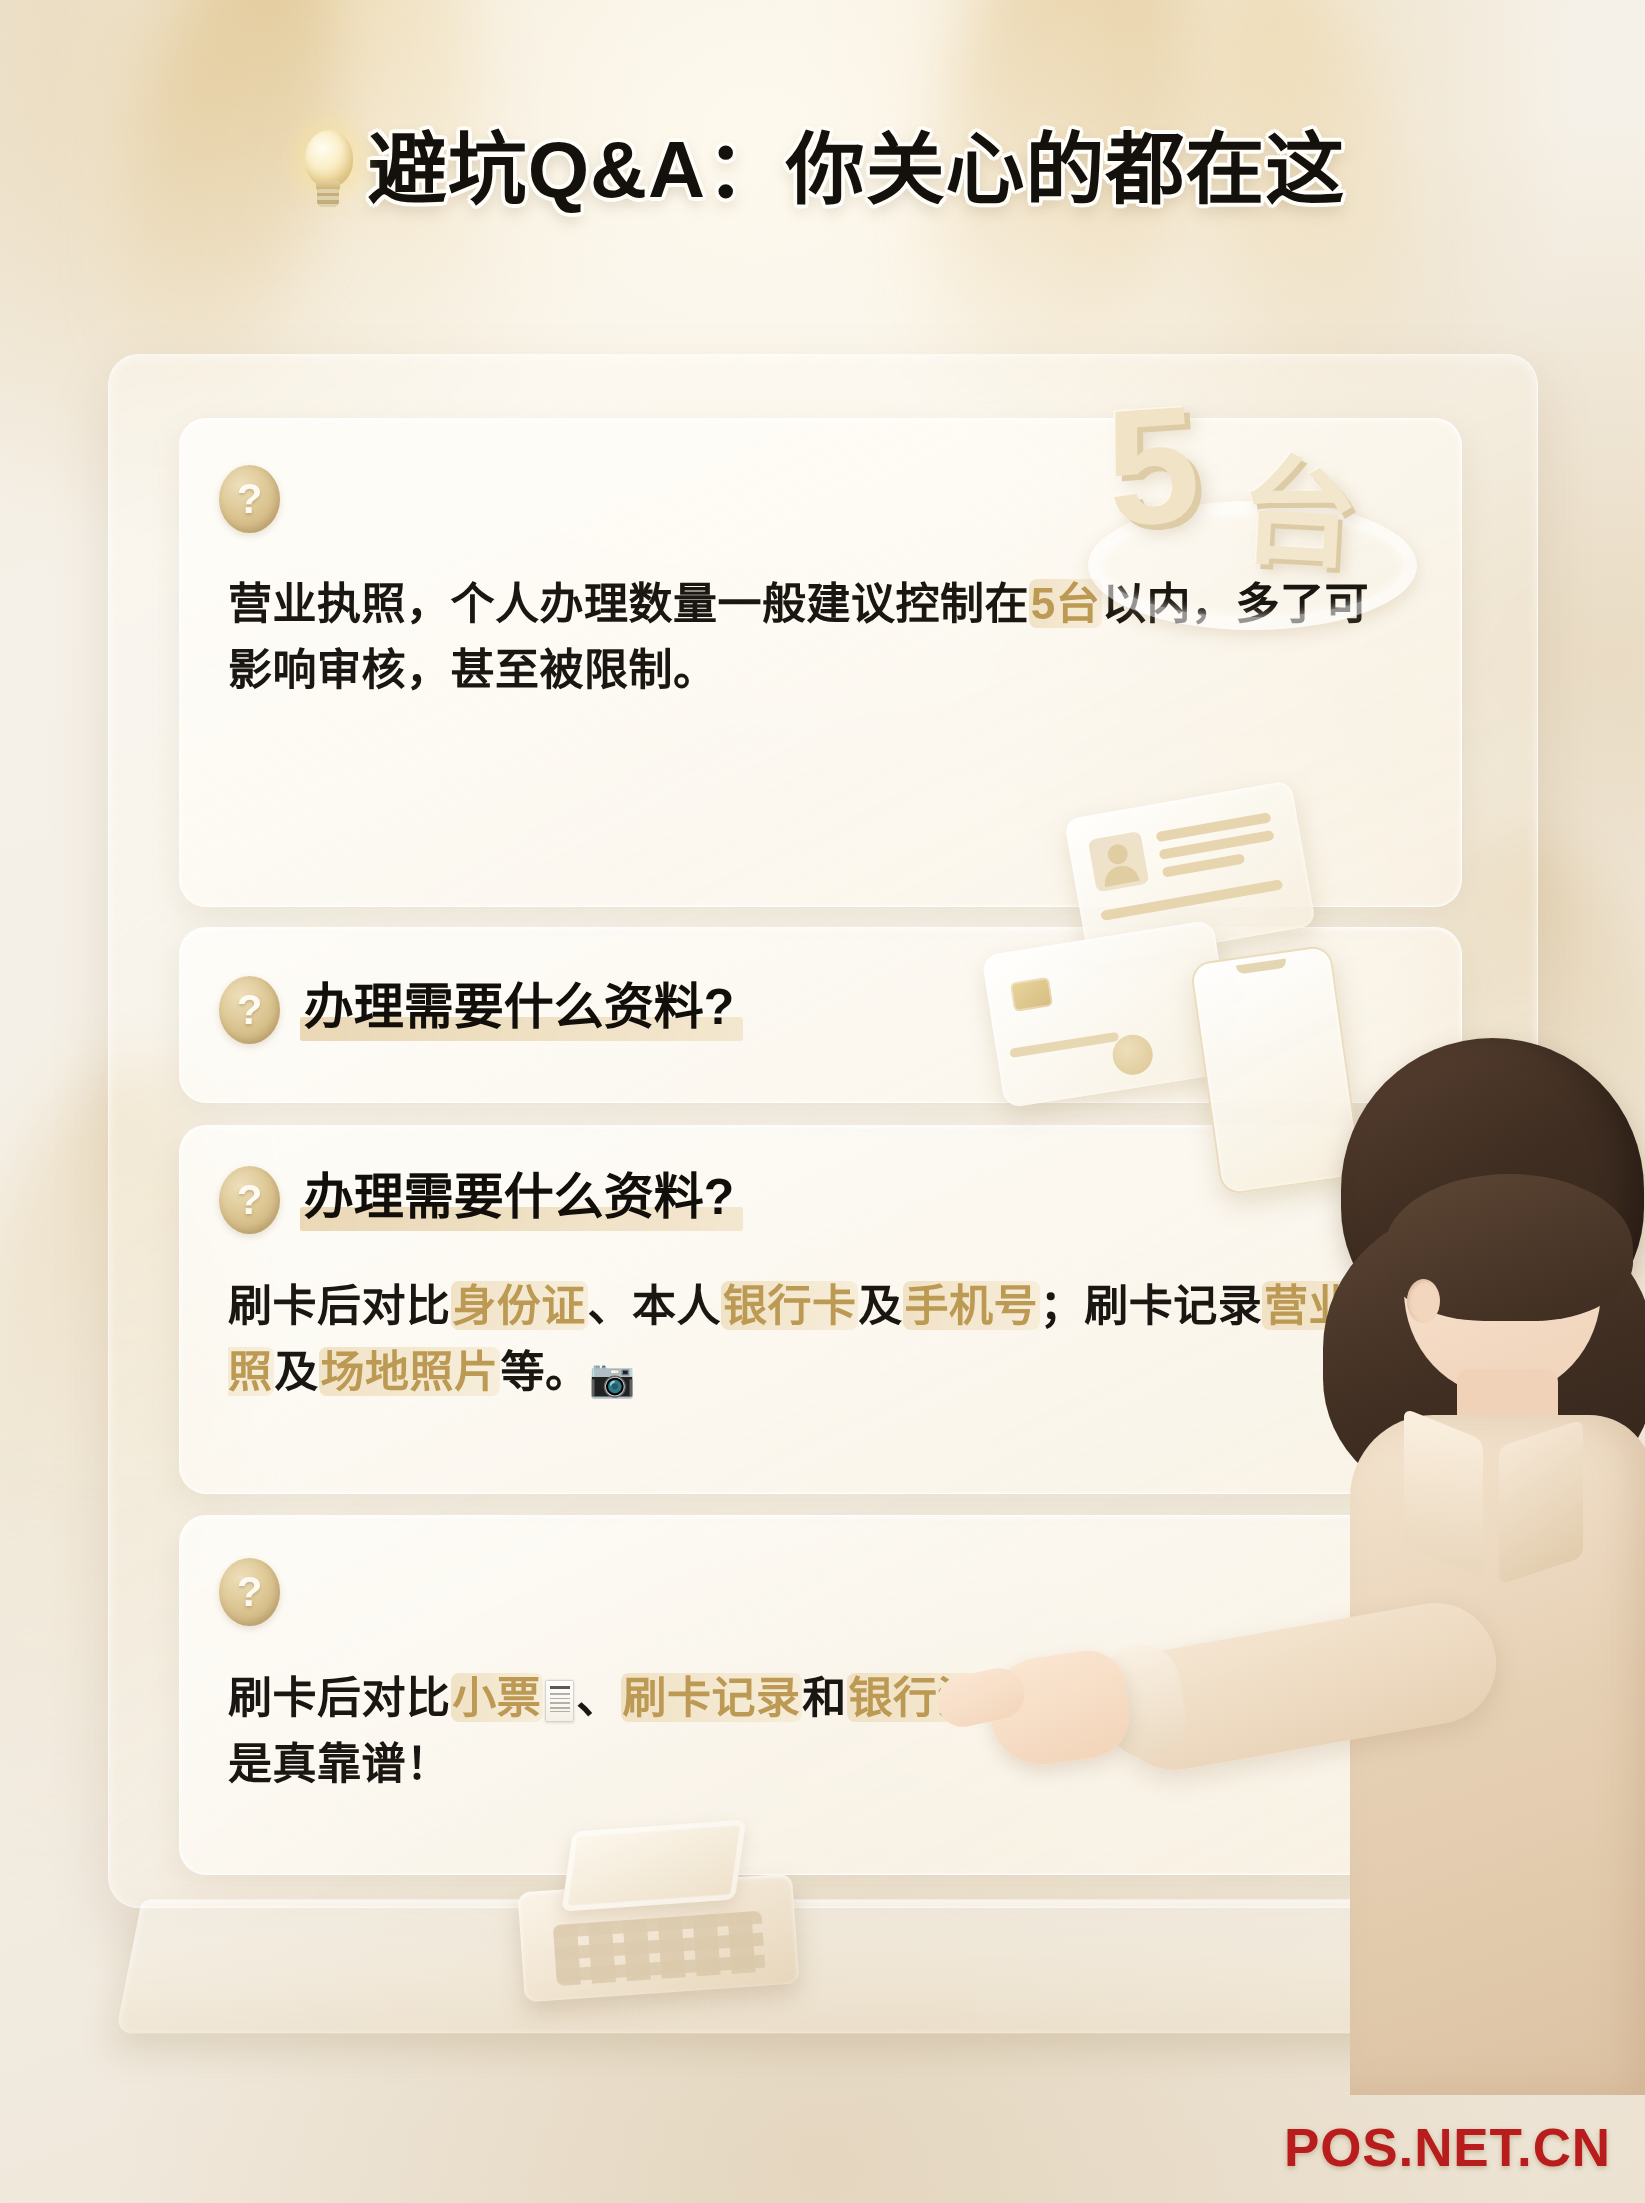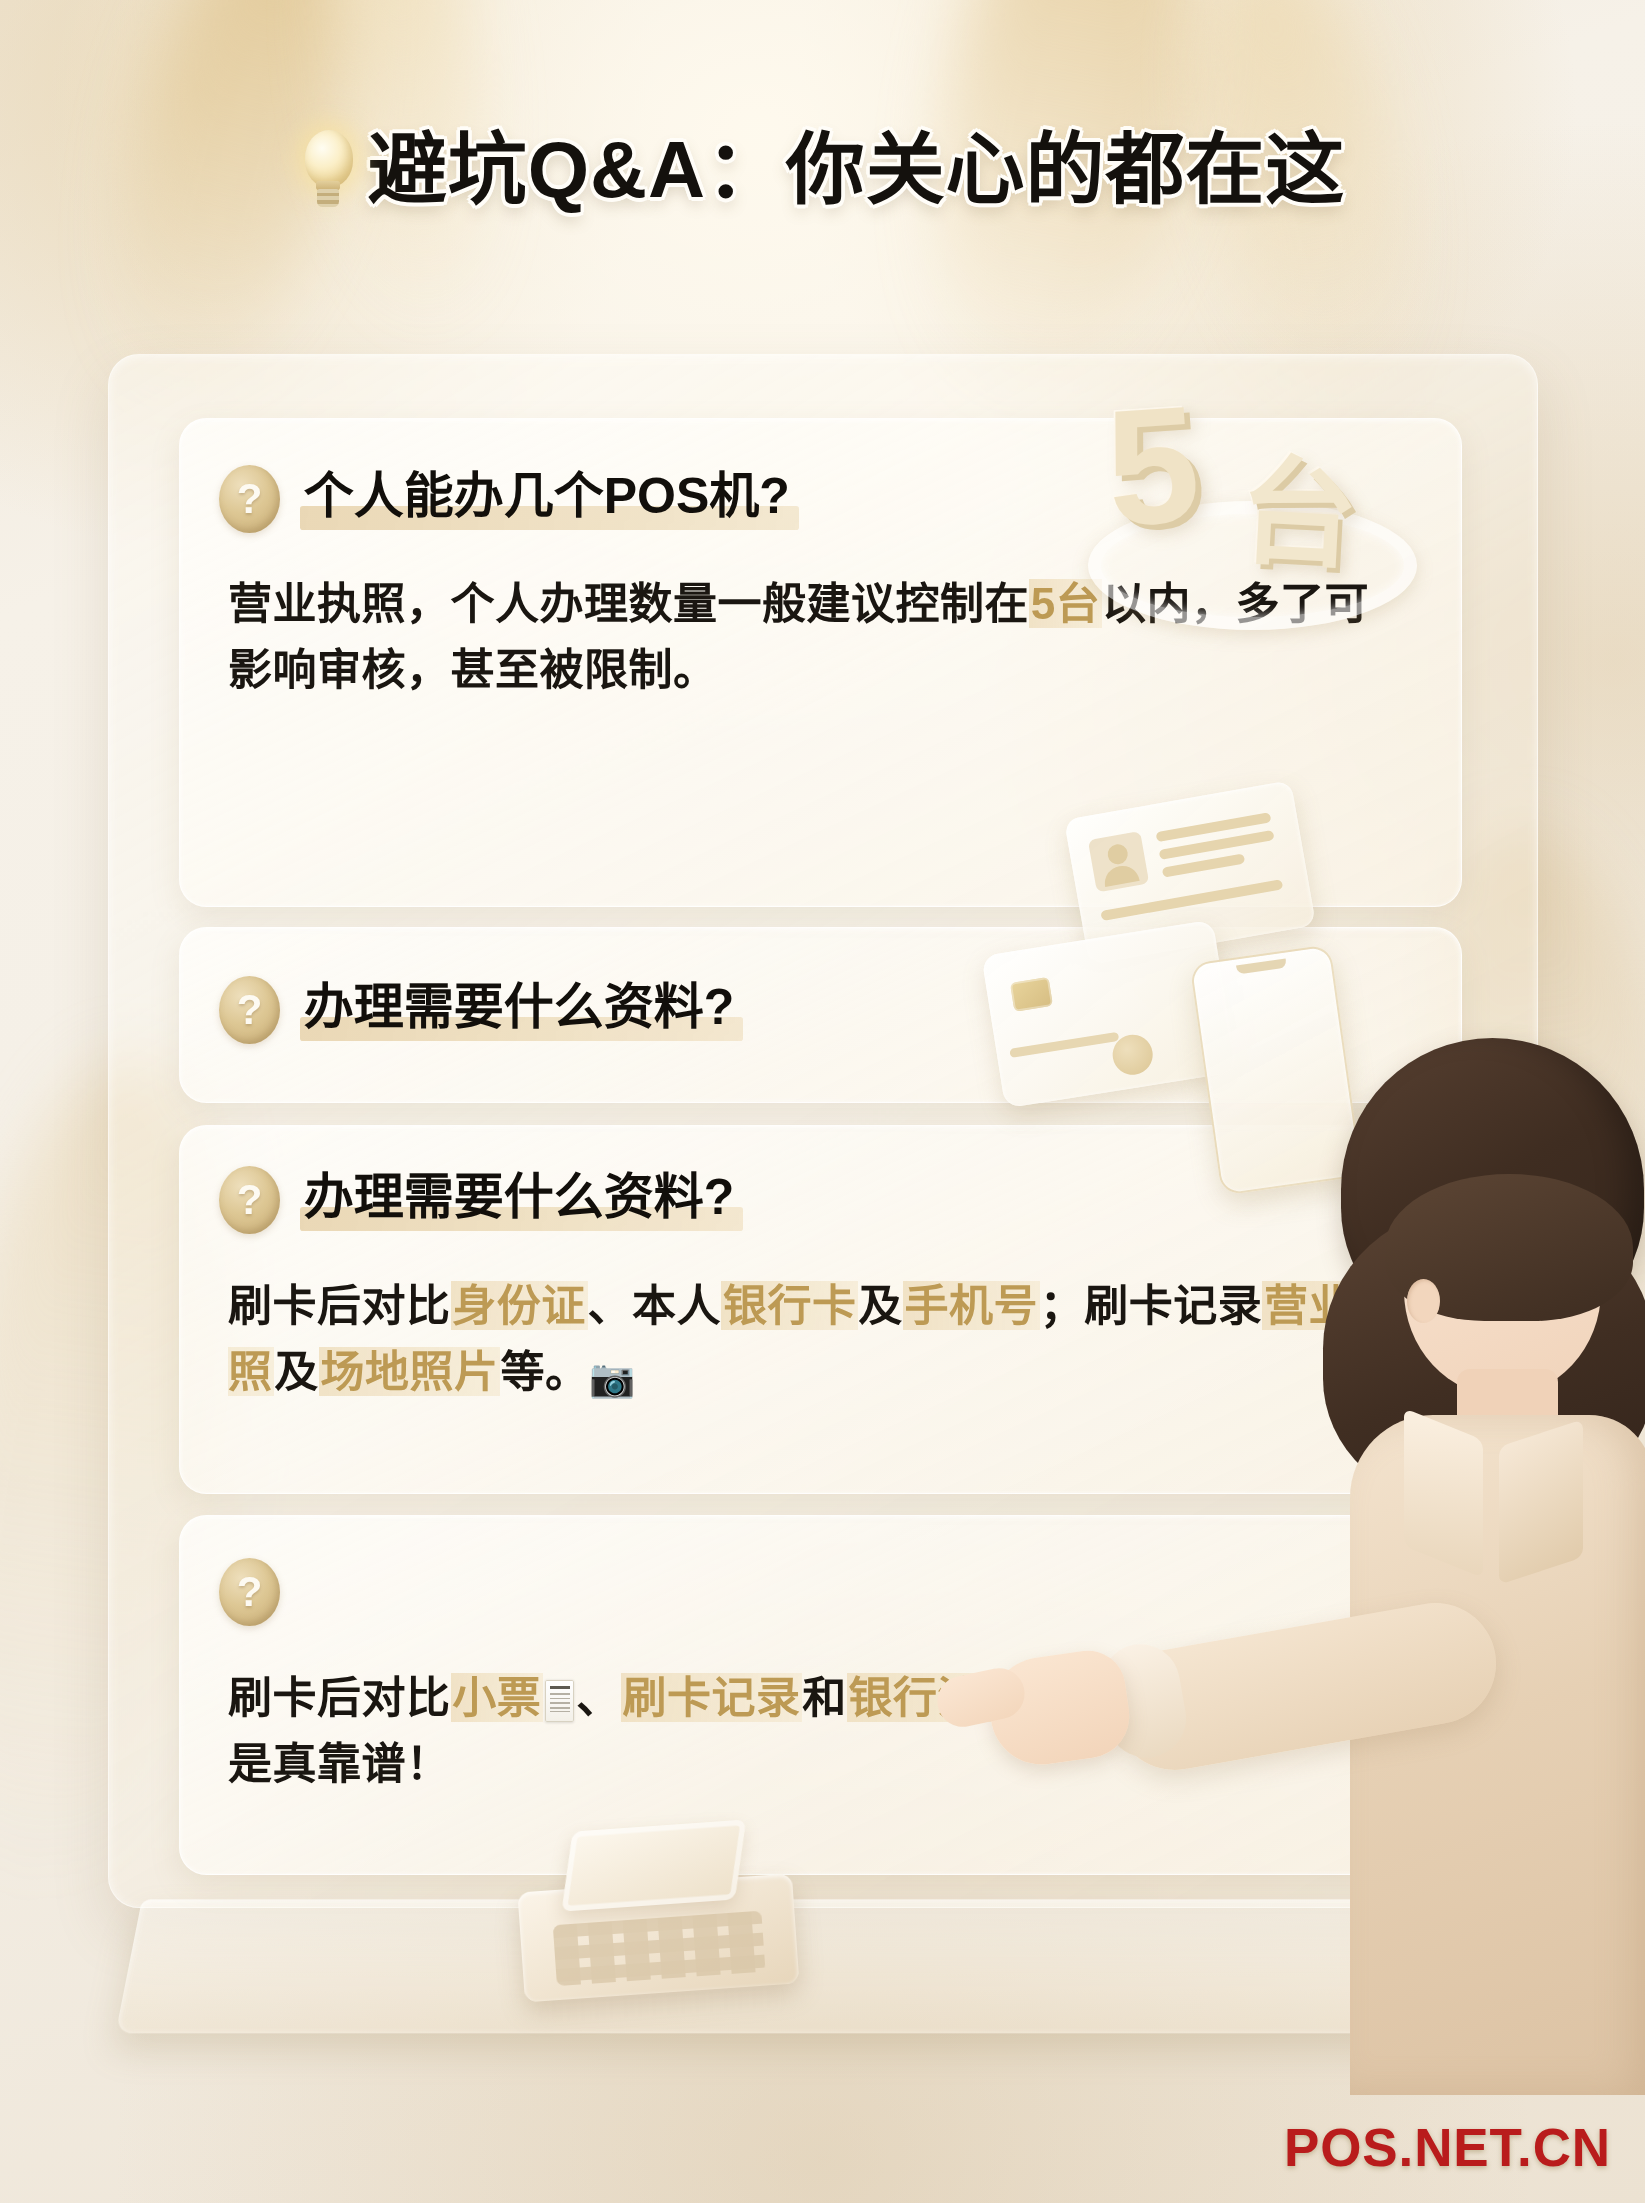--- a/index.html
+++ b/index.html
@@ -89,21 +89,21 @@
   .q-title::before{content:"";position:absolute;left:0;right:0;bottom:0px;height:24px;
     background:linear-gradient(90deg,rgba(233,214,178,.95),rgba(239,224,194,.72));border-radius:2.8px;z-index:-1;}
 
   .q-body{position:absolute;font-size:44px;font-weight:700;color:#1a1611;line-height:1.50;
     letter-spacing:0.5px;}
   #card-1 .q-body{left:48px;top:152px;width:1157px;}
   #card-3 .q-body{left:48px;top:147px;width:1194px;}
   #card-4 .q-body{left:48px;top:149px;width:1194px;}
 
   .hl{color:#bd9a54;background:linear-gradient(90deg,rgba(238,222,190,.85),rgba(243,230,203,.6));
-    border-radius:0;padding:0 1.8px;}
+    border-radius:8px;padding:0 1.8px;}
 
   .emoji{font-size:37px;vertical-align:-3.7px;}
 
   
   .receipt{display:inline-block;width:27.5px;height:40px;vertical-align:-9.2px;margin:0 1.8px;position:relative;
     background:linear-gradient(180deg,#ffffff,#f3f0e8);border:0.9px solid #d8d2c2;border-radius:1.8px;
     box-shadow:0 0.9px 2.8px rgba(0,0,0,.12);}
   .receipt::before{content:"";position:absolute;left:3.7px;top:4.6px;right:3.7px;height:3.7px;background:#5d5a52;}
   .receipt::after{content:"";position:absolute;left:3.7px;top:12px;right:3.7px;height:18.4px;
     background:repeating-linear-gradient(180deg,#b5b0a4 0 1.8px,transparent 1.8px 4.6px);}
@@ -237,21 +237,20 @@
   <div id="page-title">避坑Q&amp;A：你关心的都在这</div>
 </div>
 
 <div id="glass-panel"></div>
 
 <div class="qa-card" id="card-1">
   <div class="q-head">
     <div class="q-badge">
       <span>?</span>
     </div>
-    <div class="q-title">个人能办几个POS机?</div>
   </div>
   <div class="q-body">
     <span>营业执照，个人办理数量一般建议控制在</span><span class="hl">5台</span><span>以内，多了可影响审核，甚至被限制。</span>
   </div>
 </div>
 
 <div id="deco-5tai">
   <div class="ring"></div>
   <div class="d5">5</div>
   <div class="dt">台</div>

